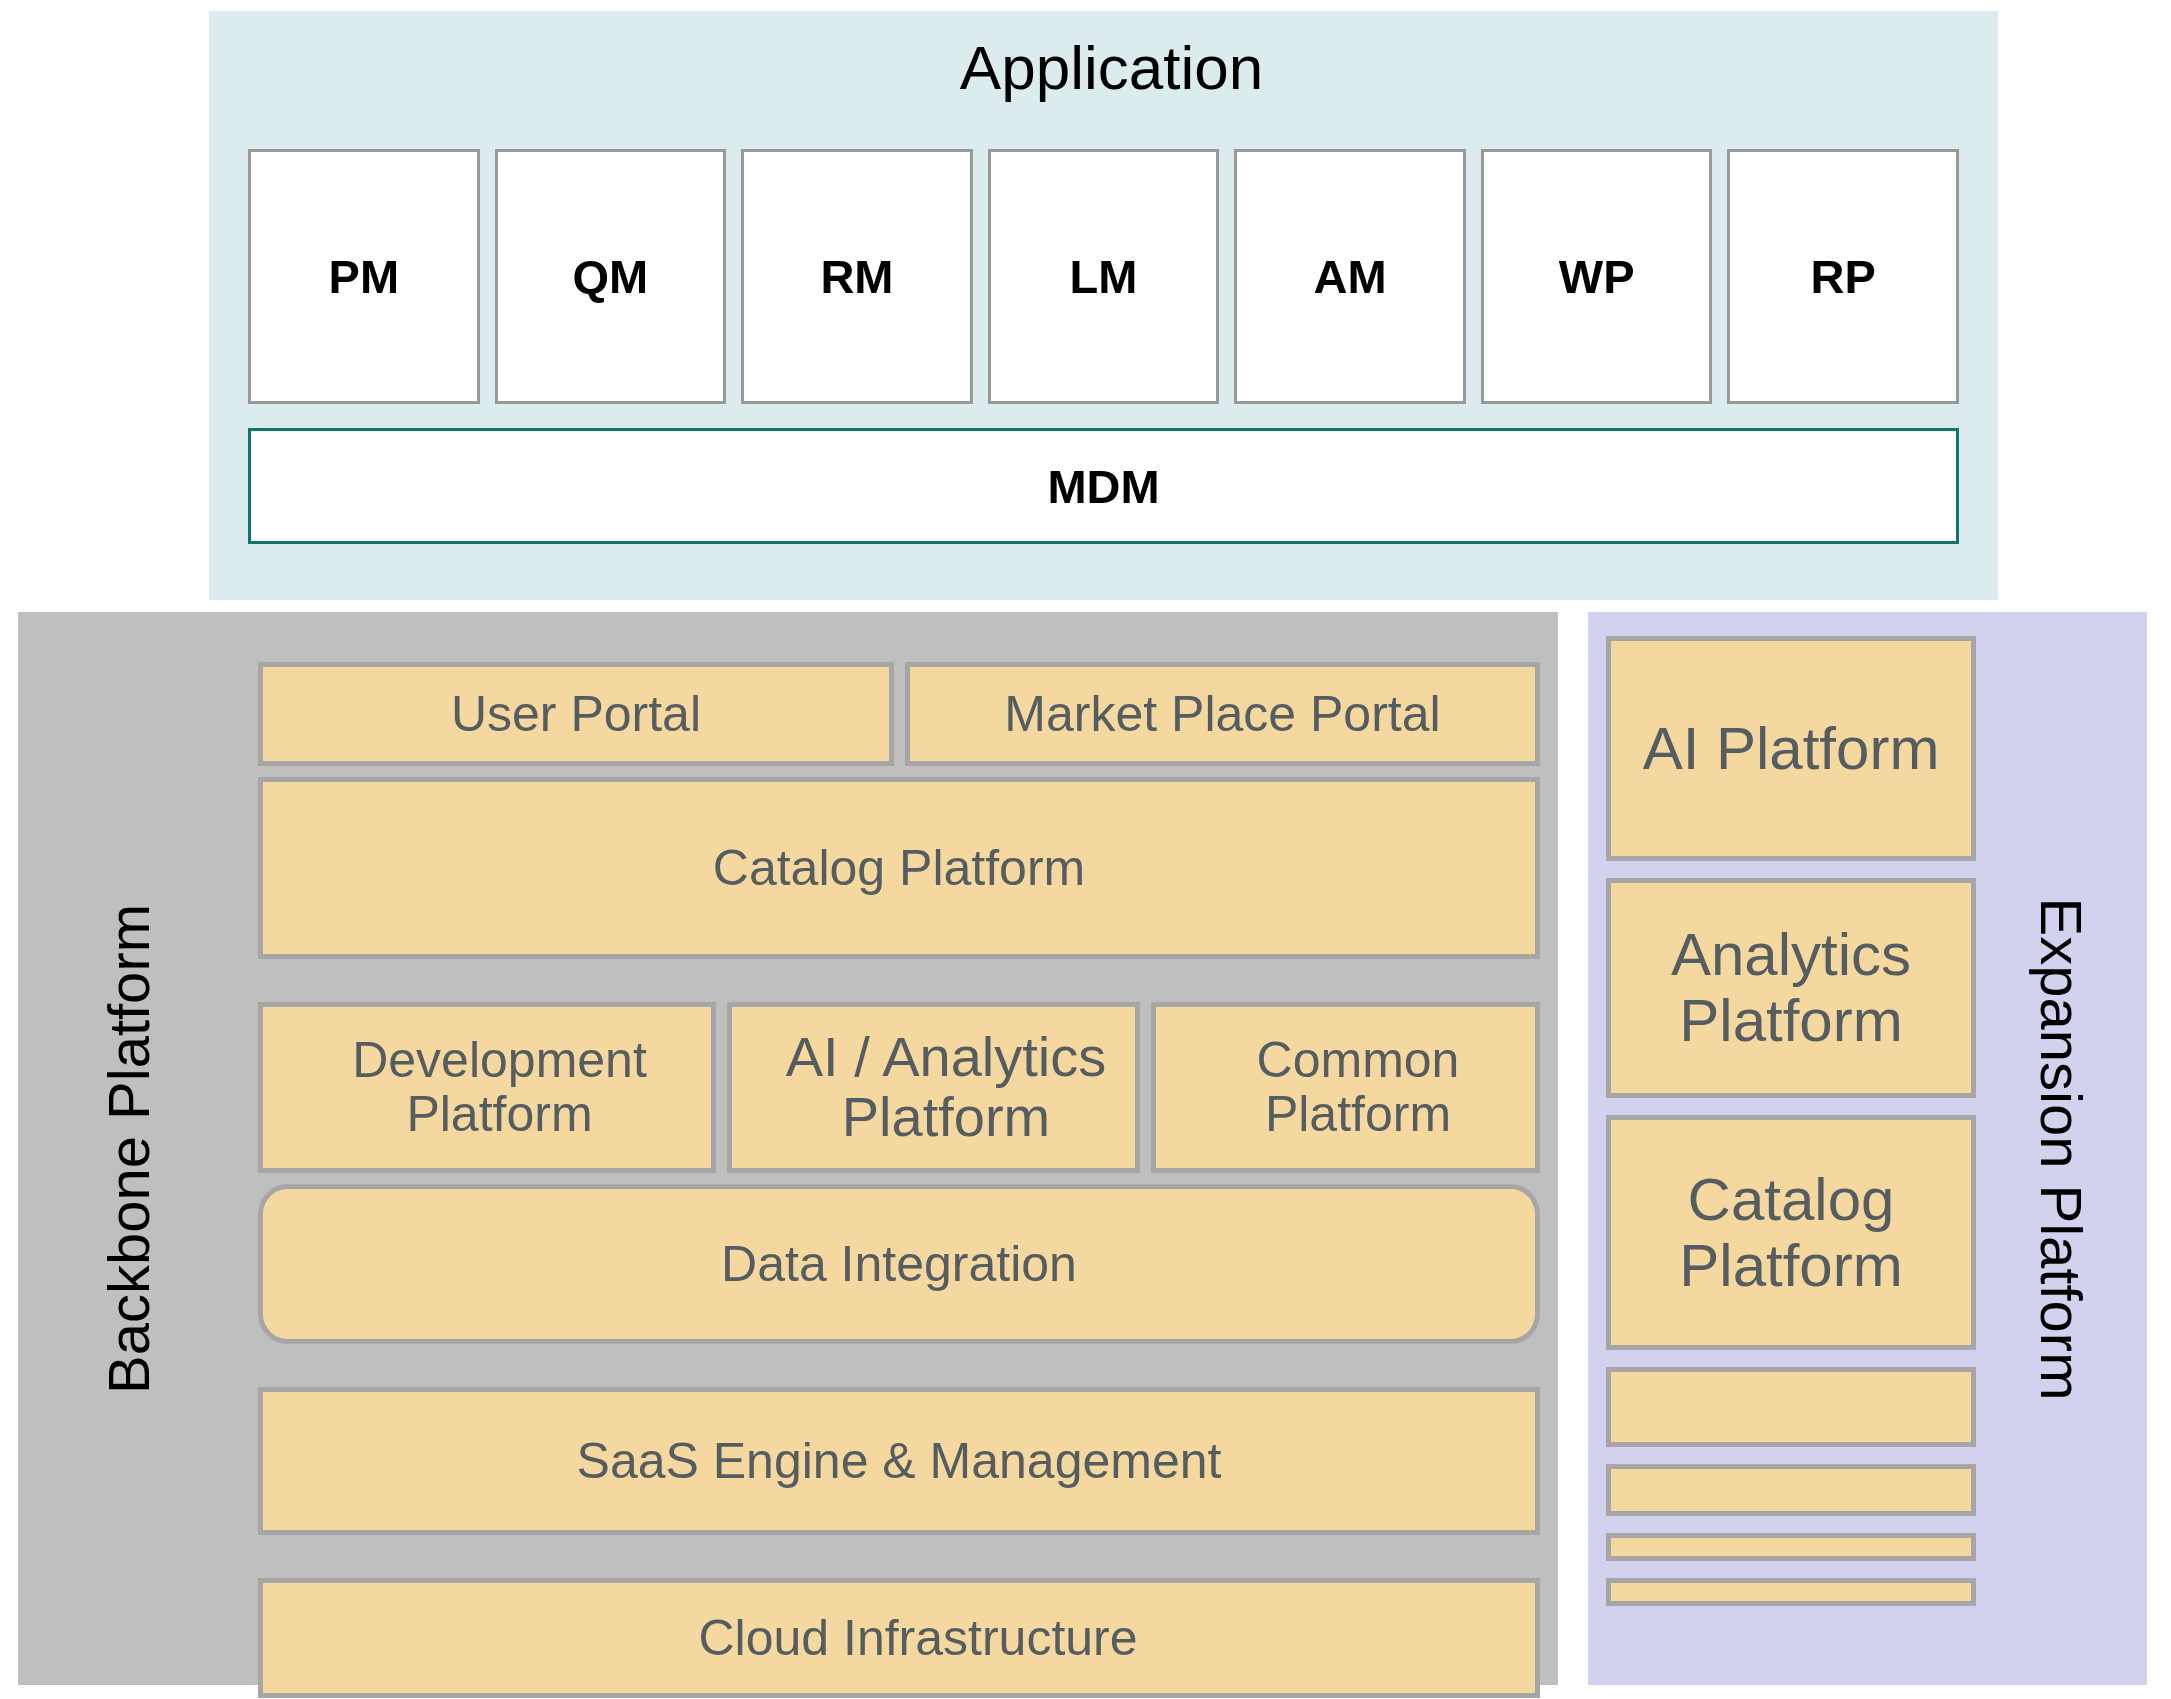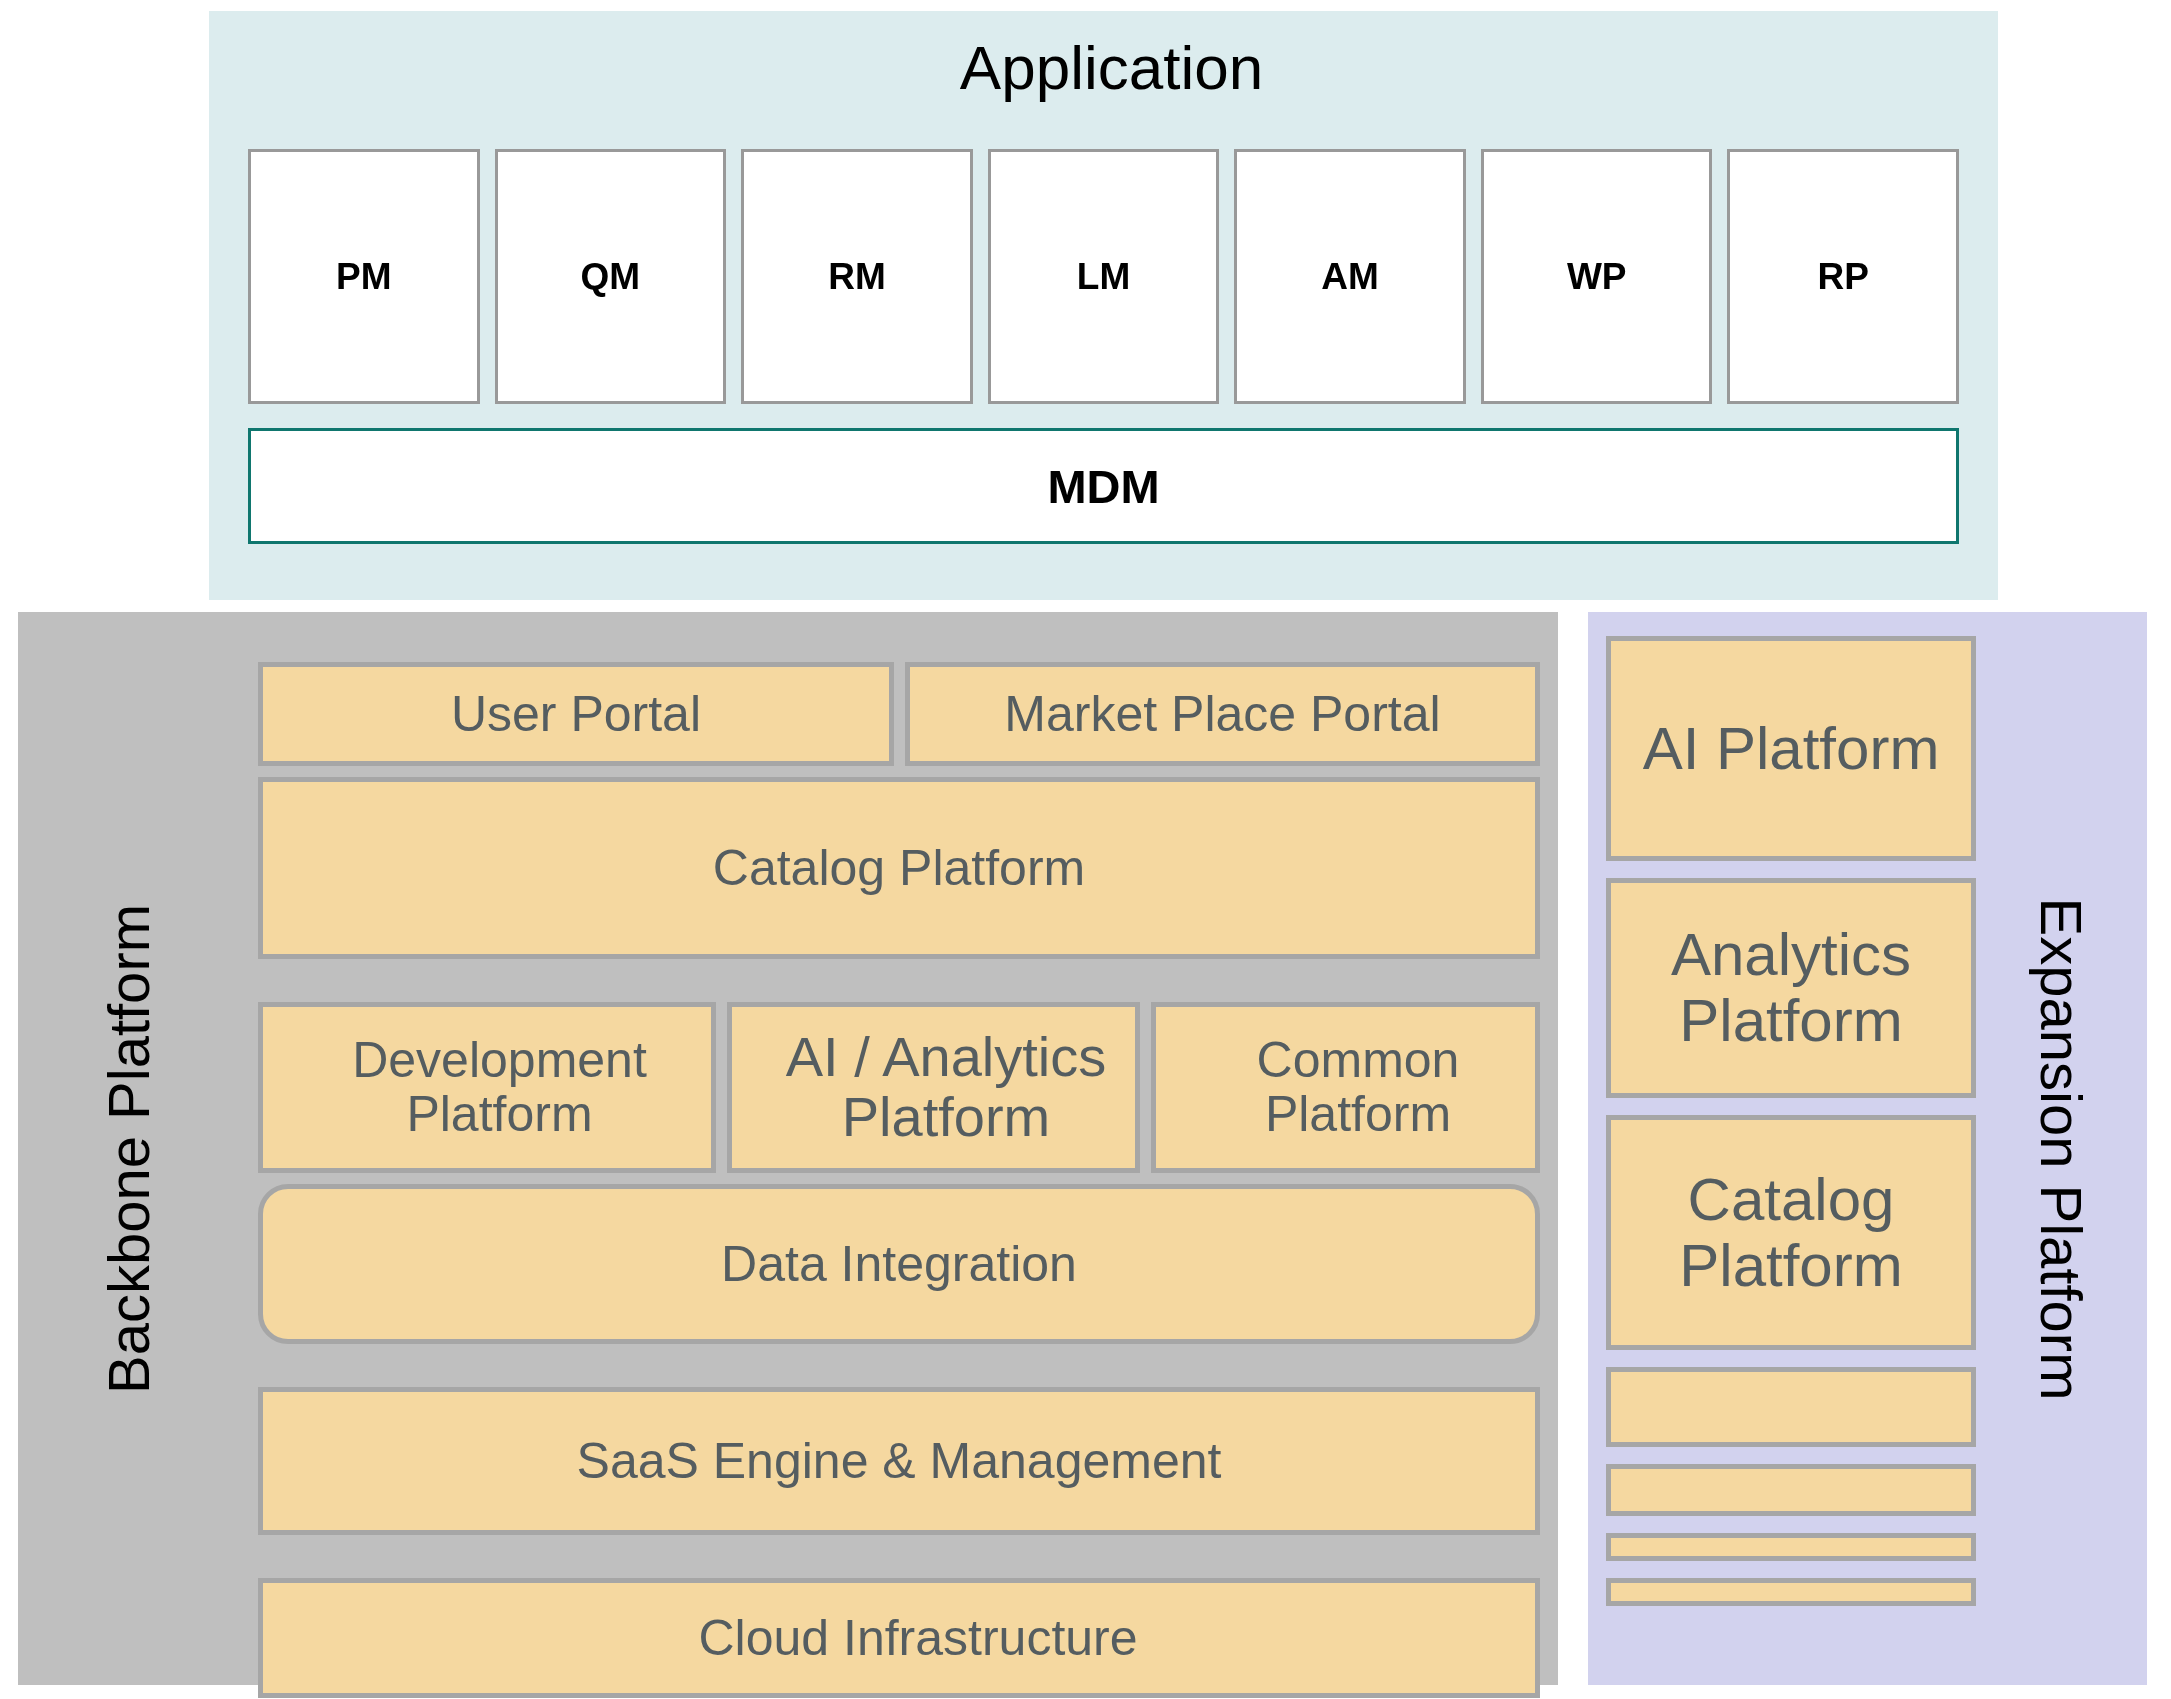--- a/index.html
+++ b/index.html
@@ -52,21 +52,21 @@
     gap: 15px;
   }
   .app-module {
     flex: 1 1 0;
     background: #ffffff;
     border: 3px solid #999999;
     box-sizing: border-box;
     display: flex;
     align-items: center;
     justify-content: center;
-    font-size: 37px;
+    font-size: 47px;
     font-weight: bold;
     color: #000000;
   }
   #mdm-box {
     position: absolute;
     left: 39px;
     top: 417px;
     width: 1711px;
     height: 116px;
     background: #ffffff;

